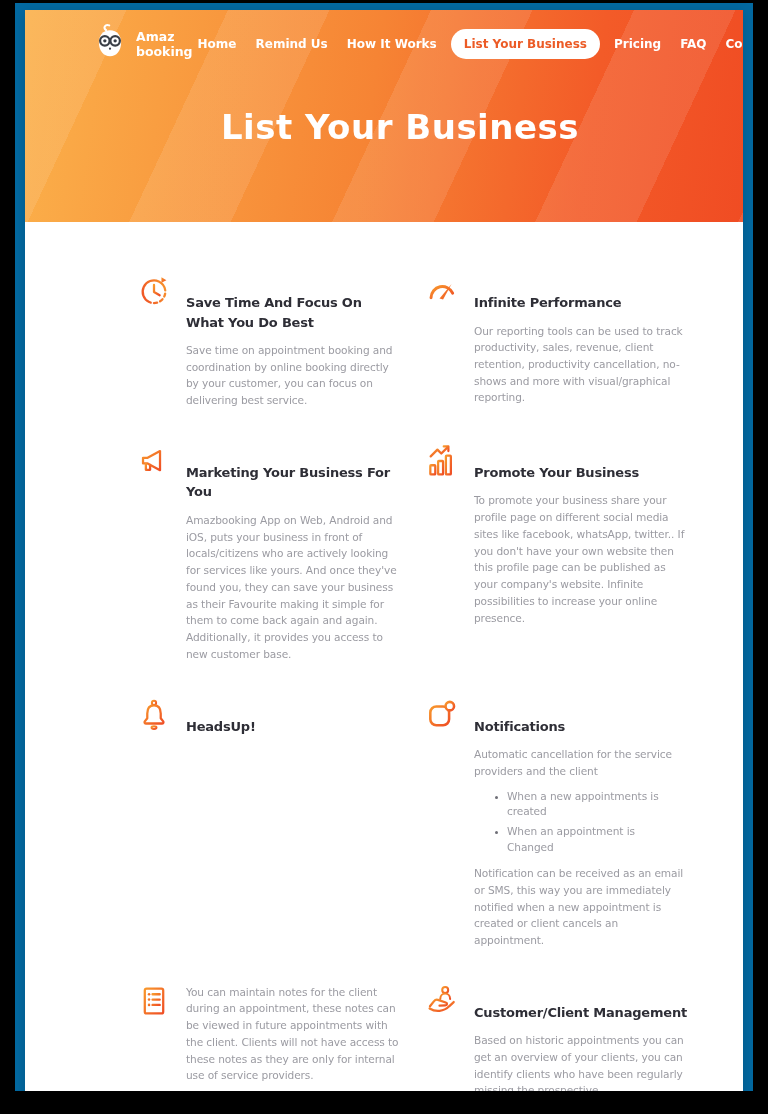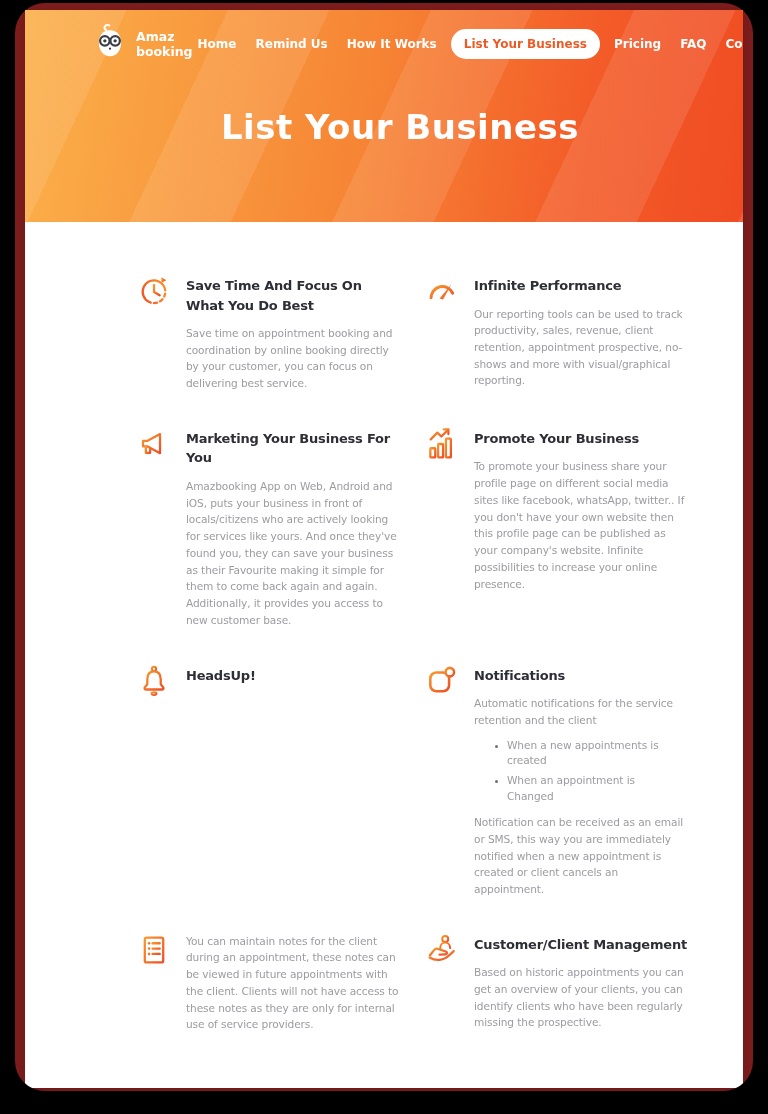--- a/index.html
+++ b/index.html
@@ -3,21 +3,21 @@
 <meta charset="utf-8">
 <style>
   html,body{margin:0;padding:0;}
   body{
     width:768px;height:1114px;overflow:hidden;position:relative;
     background:#000;
     font-family:"DejaVu Sans","Liberation Sans",sans-serif;
   }
   .page{
     position:absolute;left:15px;top:3px;width:738px;height:1088px;
-    background:#7f1d1d;overflow:hidden;border-radius:30px;
+    background:#0369a1;overflow:hidden;
   }
   .card{
     width:718px;margin:7px auto 0;background:#fff;min-height:1078px;
     box-shadow:0 3px 12px rgba(0,0,0,.16);
   }
   
   .grad{
     position:relative;overflow:hidden;
     background:linear-gradient(98deg,#FBB04A 0%,#F68434 48%,#F35B28 78%,#F04C23 100%);
   }
@@ -53,21 +53,21 @@
   
   .features{
     display:grid;grid-template-columns:1fr 1fr;column-gap:26px;row-gap:26px;
     padding:52px 56px 0 112px;
   }
   .feature{display:flex;gap:15px;align-items:flex-start;}
   .feature .icon{flex:0 0 34px;width:34px;height:34px;}
   .feature .icon svg{width:34px;height:34px;display:block;}
   .icon svg *{stroke-linecap:round;stroke-linejoin:round;}
   .feature h3{
-    margin:2px 0 10px;font-size:13px;font-weight:bold;color:#2E2E36;
+    margin:19px 0 10px;font-size:13px;font-weight:bold;color:#2E2E36;
     line-height:1.5;letter-spacing:-.2px;
   }
   .feature p{
     margin:0 0 9px;font-size:10.6px;color:#9B9BA2;line-height:1.58;
     letter-spacing:-.1px;
   }
   .feature ul{margin:2px 15px 9px;padding-left:18px;}
   .feature li{
     font-size:10.6px;color:#9B9BA2;line-height:1.5;margin-bottom:4px;letter-spacing:-.1px;
   }
@@ -142,21 +142,21 @@
   </div>
         <div class="feature">
     <span class="icon">
             <svg viewBox="0 0 48 48">
               <path d="M8.5 33.5a16 16 0 0 1 30.5-6.5" fill="none" stroke="url(#og)" stroke-width="4.2"></path>
               <path d="M20.5 34.5L37.5 14 25.5 36z" fill="url(#og)"></path>
             </svg>
           </span>
     <div class="feature-body">
       <h3>Infinite Performance</h3>
-    <p>Our reporting tools can be used to track productivity, sales, revenue, client retention, appointment prospective, no-shows and more with visual/graphical reporting.</p>
+    <p>Our reporting tools can be used to track productivity, sales, revenue, client retention, productivity cancellation, no-shows and more with visual/graphical reporting.</p>
           </div>
   </div>
         <div class="feature">
     <span class="icon">
             <svg viewBox="0 0 48 48">
               <path d="M8.5 19.5h6.5L32.5 10v27L15 27.5H8.5z" fill="none" stroke="url(#og)" stroke-width="3.2"></path>
               <path d="M12.5 28v8.5h6v-7" fill="none" stroke="url(#og)" stroke-width="3.2"></path>
             </svg>
           </span>
     <div class="feature-body">
@@ -193,21 +193,21 @@
   </div>
         <div class="feature">
     <span class="icon">
             <svg viewBox="0 0 48 48">
               <rect x="7.5" y="12" width="26.5" height="26.5" rx="8.5" fill="none" stroke="url(#og)" stroke-width="3.6"></rect>
               <circle cx="35" cy="11.5" r="6" fill="#fff" stroke="url(#og)" stroke-width="3.6"></circle>
             </svg>
           </span>
     <div class="feature-body">
       <h3>Notifications</h3>
-    <p>Automatic notifications for the service retention and the client</p>
+    <p>Automatic cancellation for the service providers and the client</p>
             <ul>
               <li>When a new appointments is created</li>
               <li>When an appointment is Changed</li>
             </ul>
             <p>Notification can be received as an email or SMS, this way you are immediately notified when a new appointment is created or client cancels an appointment.</p>
           </div>
   </div>
         <div class="feature">
     <span class="icon">
             <svg viewBox="0 0 48 48">

